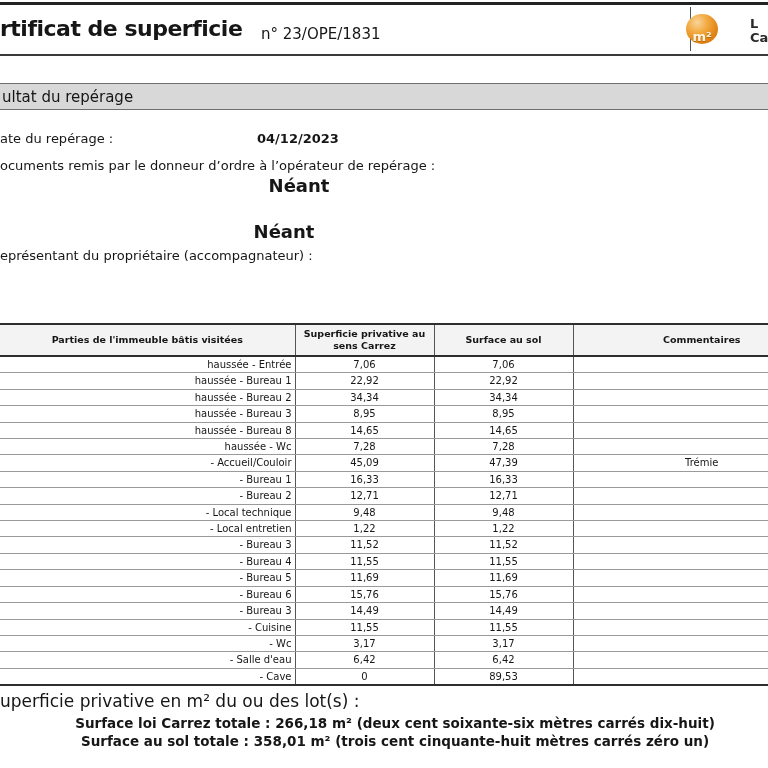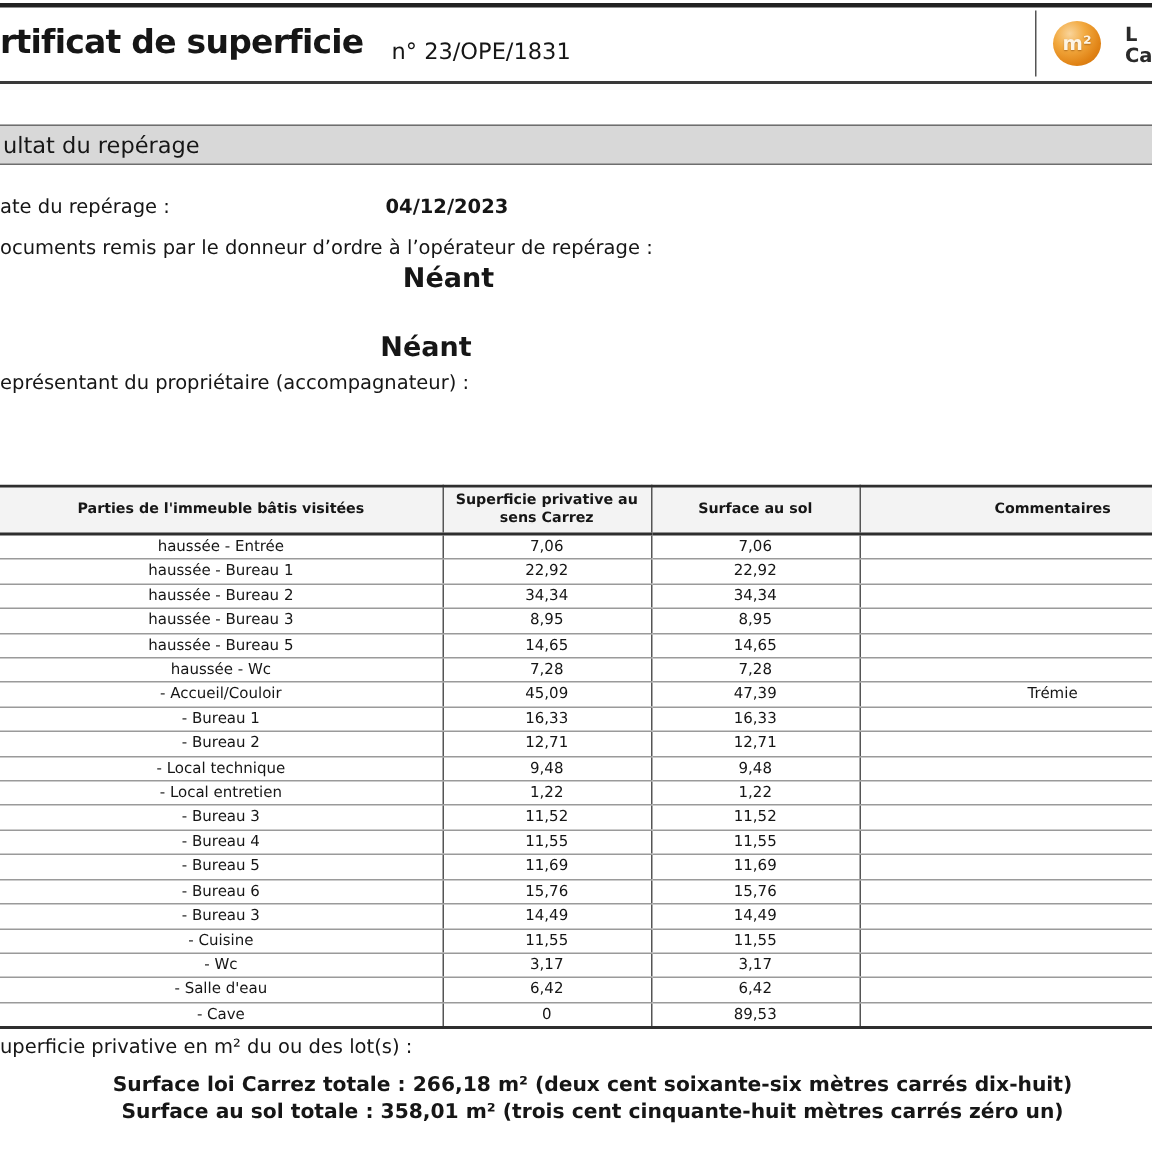--- a/index.html
+++ b/index.html
@@ -4,23 +4,23 @@
 <style>
   html,body{margin:0;padding:0;background:#ffffff;}
   body{width:768px;height:768px;overflow:hidden;font-family:"DejaVu Sans","Liberation Sans",sans-serif;color:#161616;}
   .page{position:relative;width:768px;height:768px;overflow:hidden;background:#fff;}
 
   
   .header-box{position:absolute;top:2px;left:0;width:830px;height:49px;border-top:3px solid #222;border-bottom:2px solid #3a3a3a;background:#fff;}
   .doc-title{position:absolute;top:11px;left:0;font-size:22px;font-weight:bold;letter-spacing:-0.5px;white-space:nowrap;}
   .doc-number{position:absolute;top:20px;left:261px;font-size:15px;white-space:nowrap;}
   .header-divider{position:absolute;top:2px;left:690px;width:1px;height:44px;background:#555;}
-  .logo-sphere{position:absolute;top:9px;left:702px;width:32px;height:30px;border-radius:50%;
+  .logo-sphere{position:absolute;top:9px;left:686px;width:32px;height:30px;border-radius:50%;
     background:radial-gradient(circle at 35% 28%,#f9d49a 0%,#f2a93f 35%,#e08214 70%,#c96e08 100%);
-    display:flex;align-items:center;justify-content:center;}
+    display:flex;align-items:flex-end;justify-content:center;}
   .logo-sphere span{color:#fdf4e4;font-weight:bold;font-size:13px;text-shadow:0 1px 1px rgba(120,60,0,.5);}
   .logo-text{position:absolute;top:12px;left:750px;font-size:13px;font-weight:bold;color:#2a2a2a;line-height:14px;white-space:nowrap;}
 
   
   .section-bar{position:absolute;top:83px;left:0;width:830px;height:27px;background:#d8d8d8;
     border-top:1px solid #6e6e6e;border-bottom:1px solid #6e6e6e;
     display:flex;align-items:center;font-size:15px;padding-left:2px;box-sizing:border-box;}
 
   
   .line{position:absolute;left:0;font-size:13px;white-space:nowrap;}
@@ -28,25 +28,25 @@
   .centered-val{position:absolute;font-size:18px;font-weight:bold;transform:translateX(-50%);white-space:nowrap;}
 
   
   .table-wrap{position:absolute;top:323px;left:0;width:768px;overflow:hidden;}
   table{border-collapse:collapse;table-layout:fixed;width:830px;border-top:2px solid #2e2e2e;border-bottom:2px solid #2e2e2e;}
   col.c1{width:295px;} col.c2{width:139px;} col.c3{width:139px;} col.c4{width:257px;}
   th{font-size:9.5px;font-weight:bold;text-align:center;background:#f3f3f3;
      border-bottom:2px solid #2e2e2e;padding:3px 2px;line-height:12px;}
   td{font-size:10px;height:15.4px;line-height:15.4px;padding:0 3px;border-bottom:1px solid #9a9a9a;overflow:hidden;white-space:nowrap;}
   th + th, td + td{border-left:1px solid #555;}
-  td.col-0{text-align:center;}
+  td.col-0{text-align:right;}
   td.col-1,td.col-2,td.col-3{text-align:center;}
 
   
-  .footer-intro{position:absolute;top:691px;left:0;font-size:13px;white-space:nowrap;}
+  .footer-intro{position:absolute;top:691px;left:0;font-size:17px;white-space:nowrap;}
   .totals{position:absolute;top:714px;left:0;width:790px;text-align:center;font-size:13.5px;font-weight:bold;line-height:18px;}
 </style>
 </head>
 <body>
 
 <div class="page">
 
   <div class="header-box">
     <div class="doc-title">rtificat de superficie</div>
     <div class="doc-number">n° 23/OPE/1831</div>
@@ -110,21 +110,21 @@
             <td class="col-2">34,34</td>
             <td class="col-3"></td>
           </tr>
           <tr>
             <td class="col-0">haussée - Bureau 3</td>
             <td class="col-1">8,95</td>
             <td class="col-2">8,95</td>
             <td class="col-3"></td>
           </tr>
           <tr>
-            <td class="col-0">haussée - Bureau 5</td>
+            <td class="col-0">haussée - Bureau 8</td>
             <td class="col-1">14,65</td>
             <td class="col-2">14,65</td>
             <td class="col-3"></td>
           </tr>
           <tr>
             <td class="col-0">haussée - Wc</td>
             <td class="col-1">7,28</td>
             <td class="col-2">7,28</td>
             <td class="col-3"></td>
           </tr>

